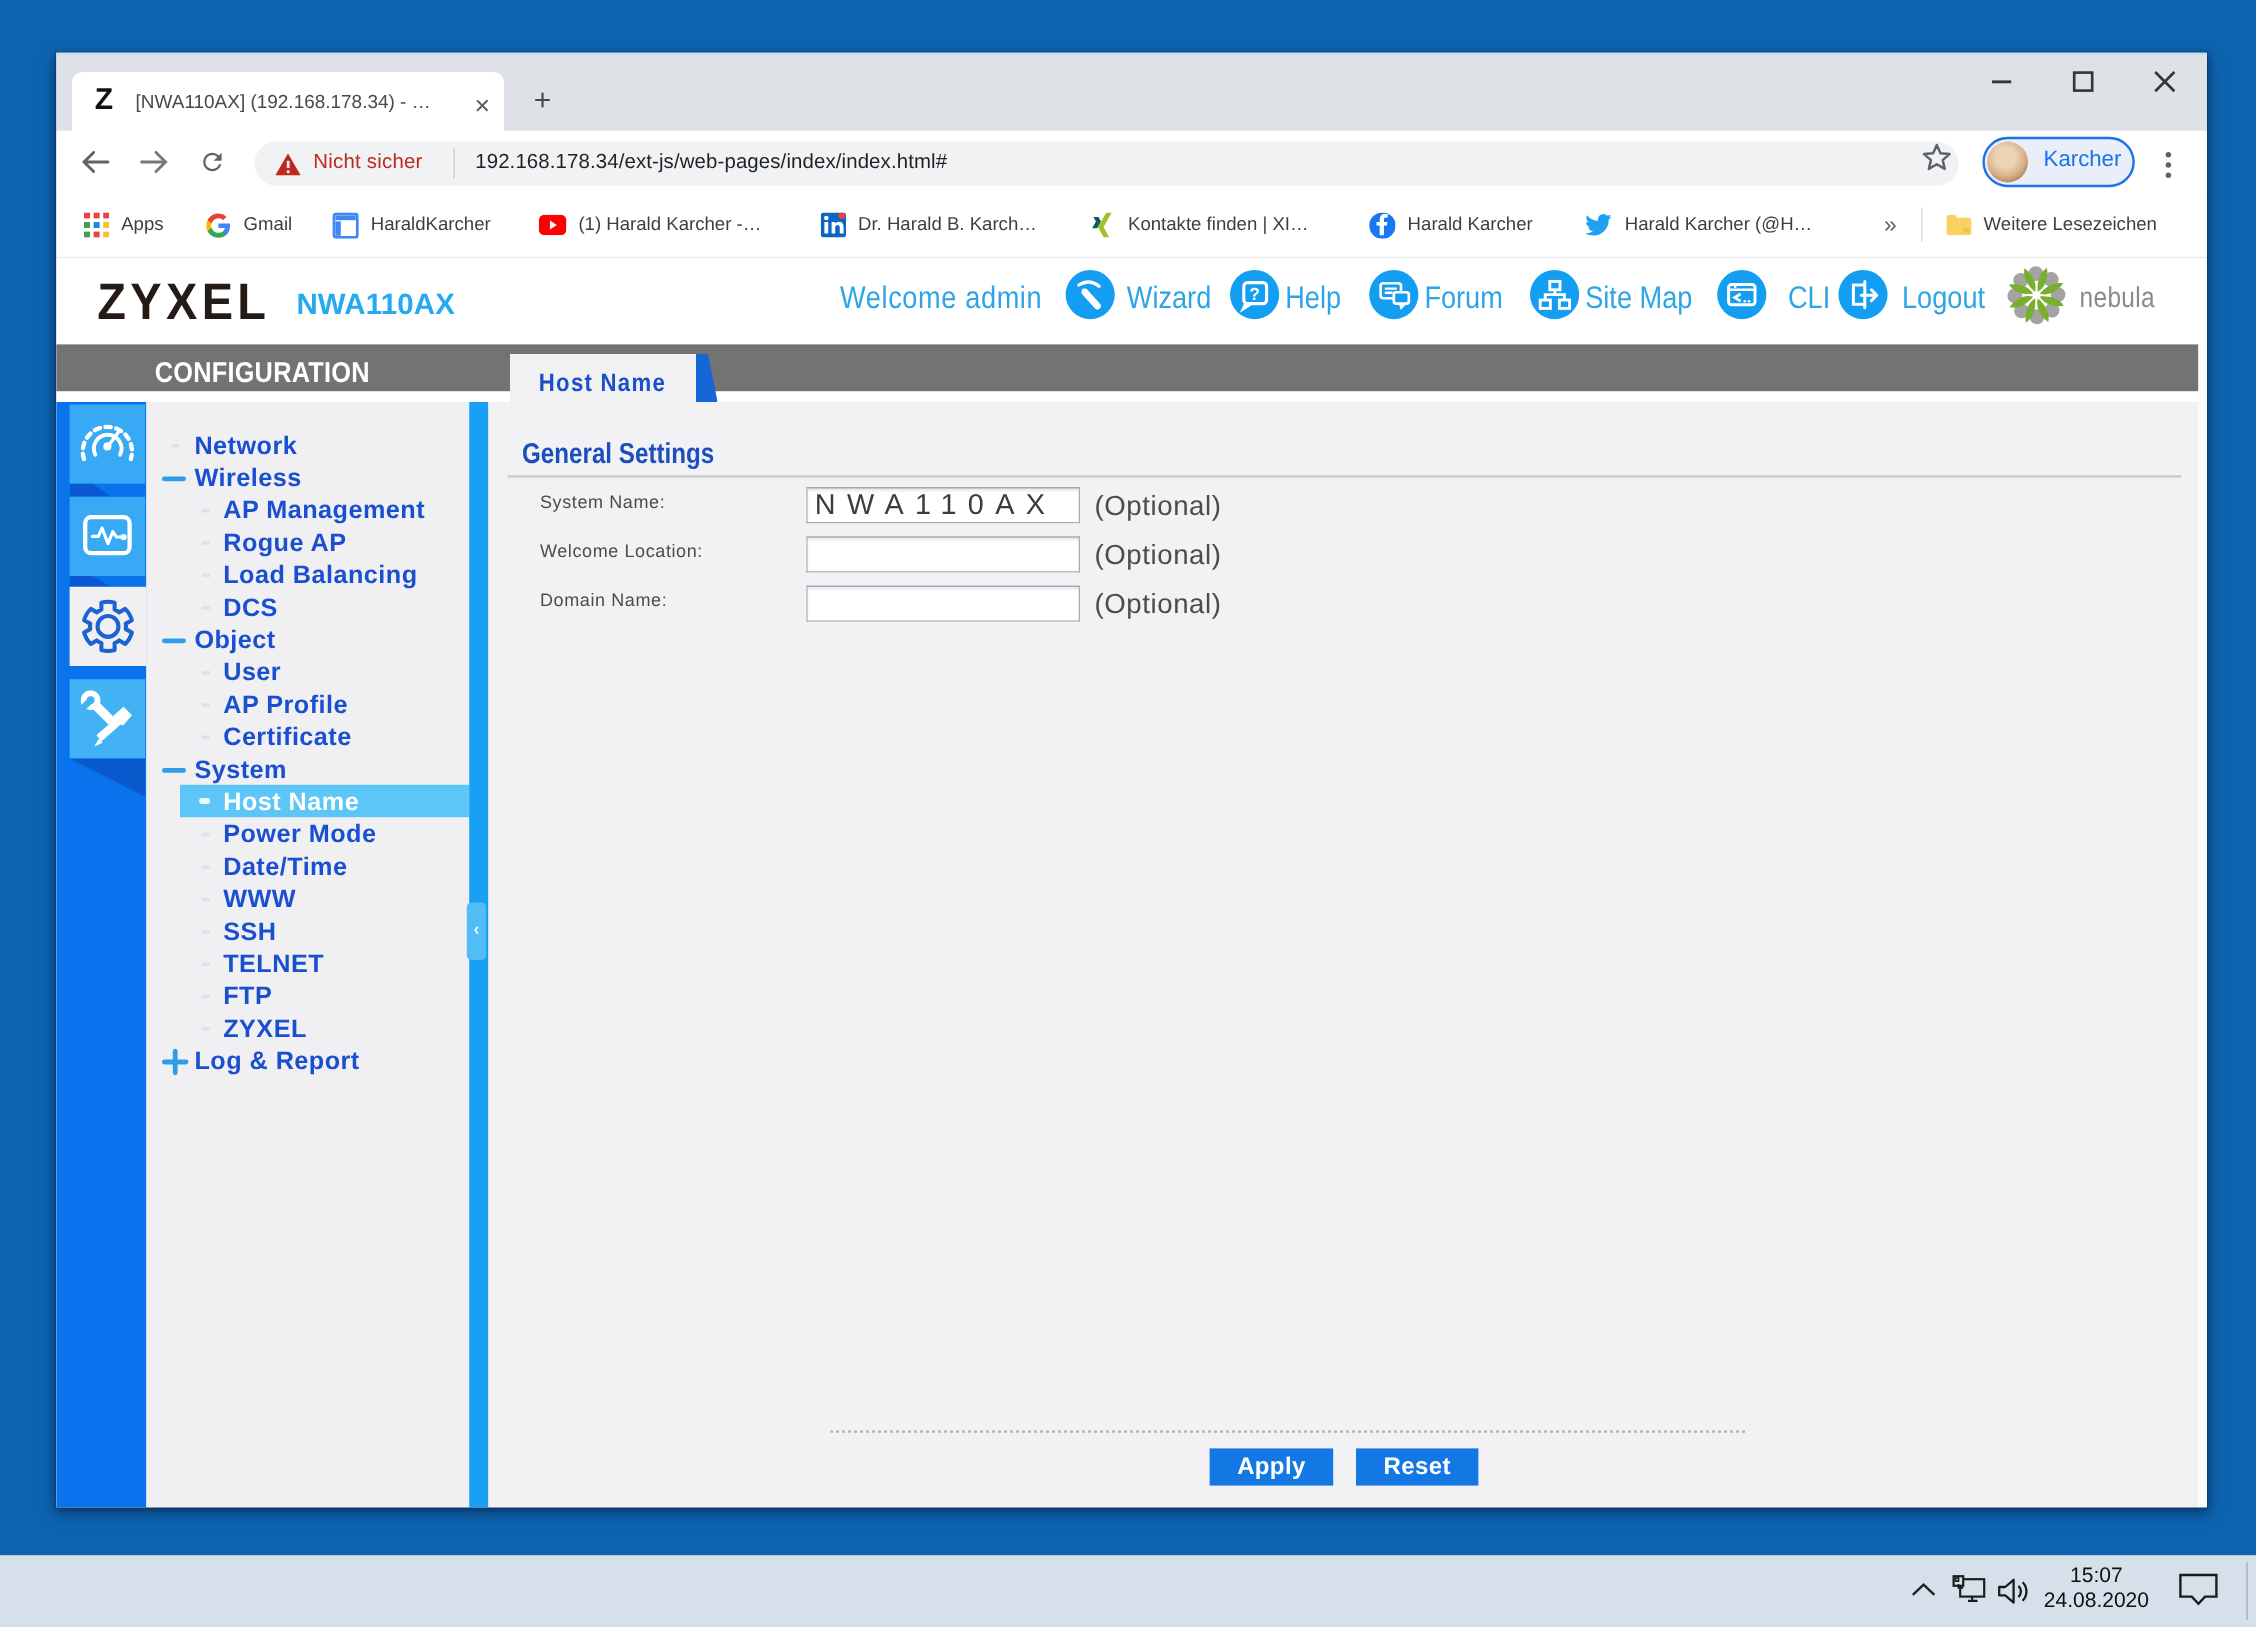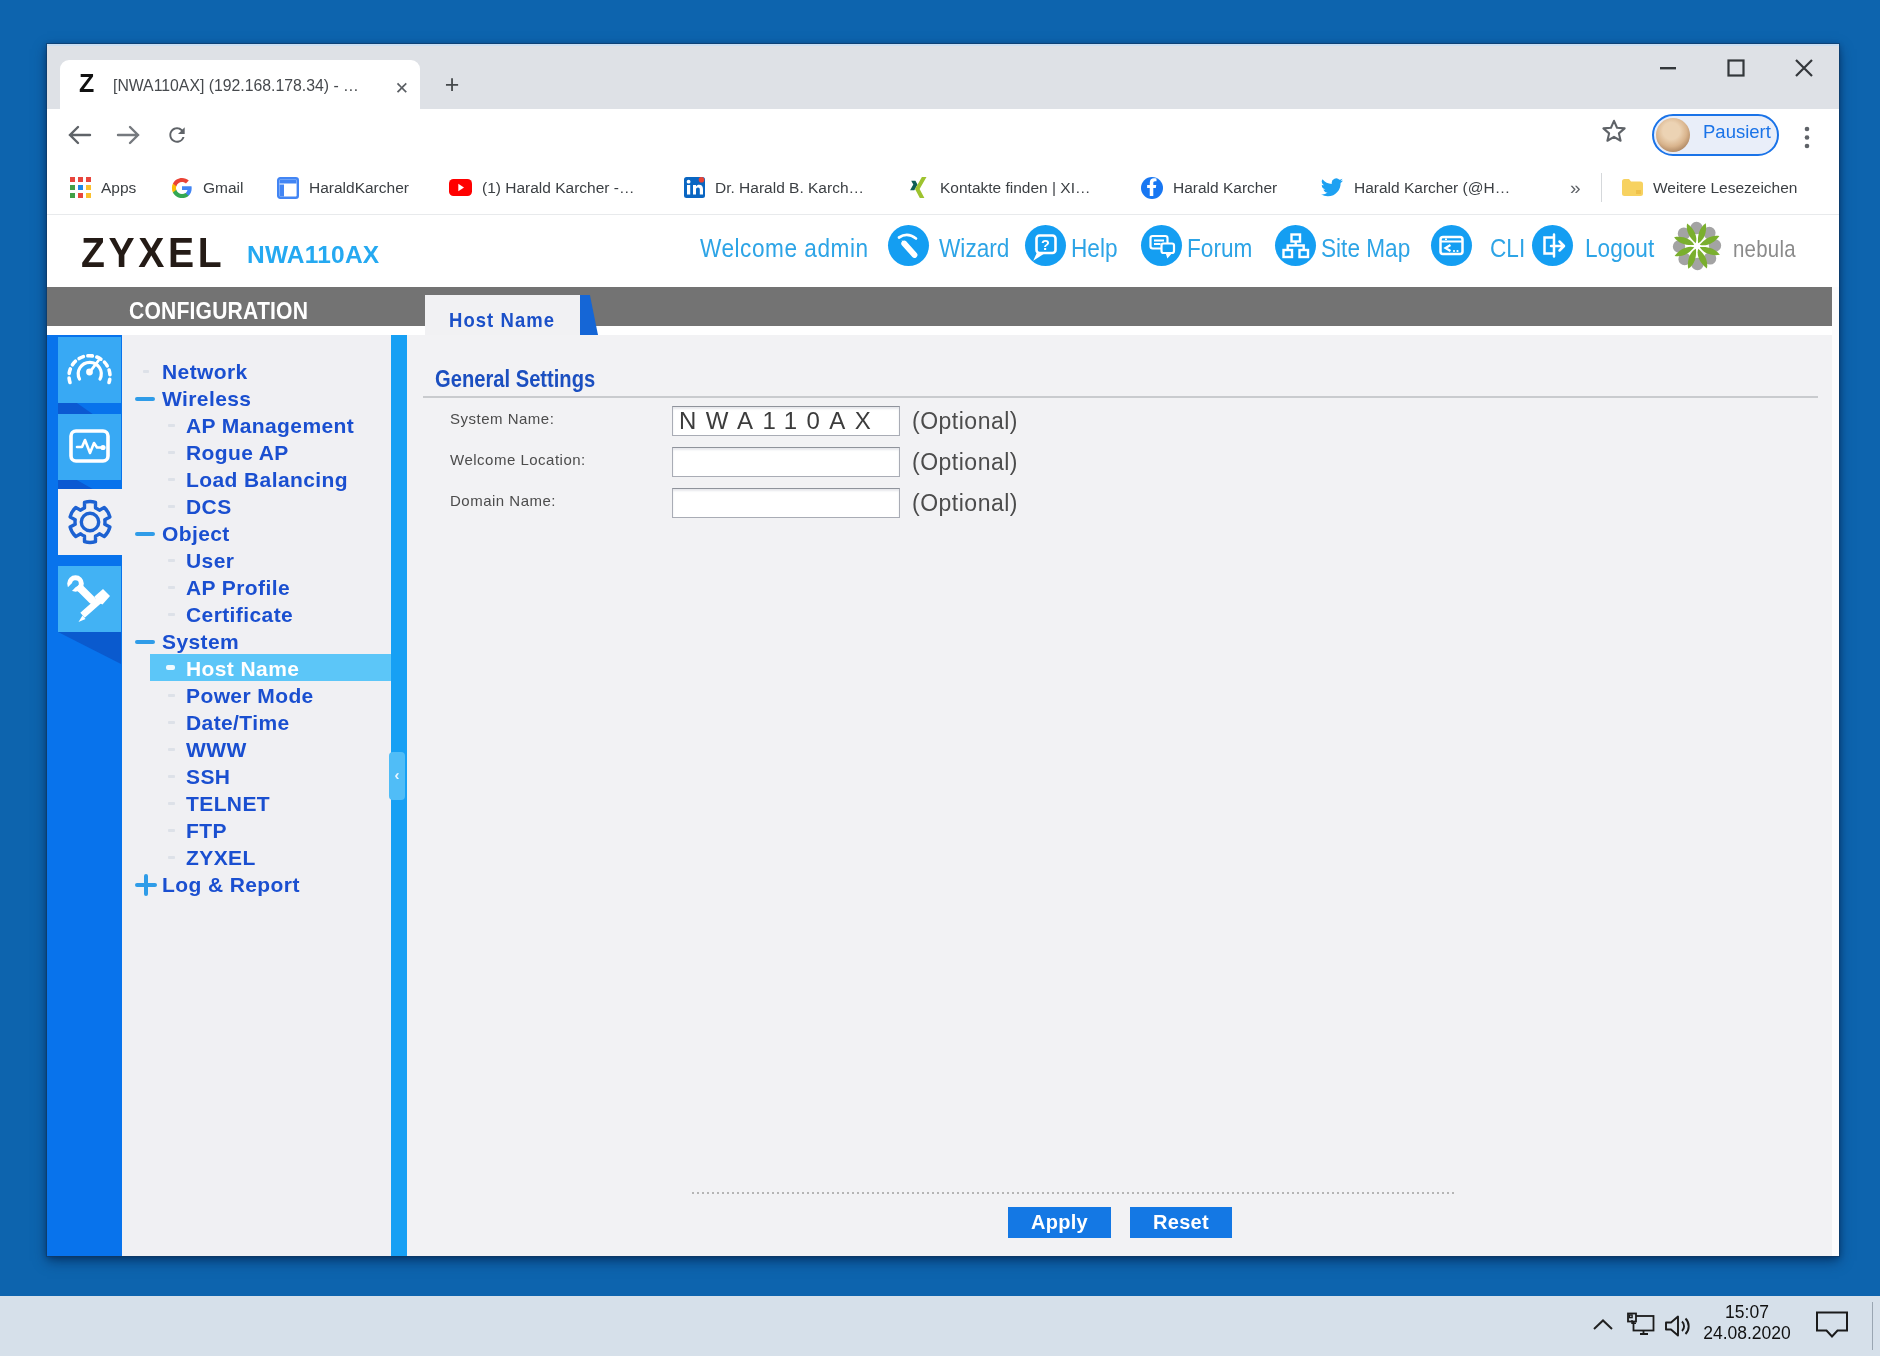--- a/index.html
+++ b/index.html
@@ -90,26 +90,36 @@
     </svg>
   </div>
   <div id="toolbar">
     <svg class="abs" style="left:18px;top:13px" width="160" height="26" viewBox="0 0 160 26">
       <g stroke="#5f6368" stroke-width="2.4" fill="none" stroke-linecap="round">
         <path d="M25 13 H5 M13 5 L5 13 L13 21"></path>
         <path d="M53 13 H73 M65 5 L73 13 L65 21" stroke="#75797e"></path>
       </g>
       <path transform="translate(100.5 1.5) scale(0.96)" fill="#5f6368" d="M17.65 6.35A7.95 7.95 0 0 0 12 4c-4.42 0-7.99 3.58-7.99 8s3.57 8 7.99 8c3.73 0 6.84-2.55 7.73-6h-2.08A5.99 5.99 0 0 1 12 18c-3.31 0-6-2.69-6-6s2.69-6 6-6c1.66 0 3.14.69 4.22 1.78L13 11h7V4l-2.35 2.35z"></path>
     </svg>
+    <div id="omni">
+      <svg class="warn" width="22" height="20" viewBox="0 0 22 20">
+          <path d="M11 1 L21.5 19 H.5 Z" fill="#c0271e"></path>
+          <rect x="10" y="7" width="2.3" height="6" fill="#f0f2f4"></rect>
+          <rect x="10" y="15" width="2.3" height="2.3" fill="#f0f2f4"></rect>
+        </svg>
+      <div class="ns">Nicht sicher</div>
+      <div class="sep"></div>
+      <div class="url">192.168.178.34/ext-js/web-pages/index/index.html#</div>
+    </div>
     <svg class="abs" style="left:1554px;top:9px" width="26" height="26" viewBox="0 0 24 24">
         <path d="M12 2.6 L14.8 9 L21.8 9.6 L16.5 14.2 L18.1 21 L12 17.4 L5.9 21 L7.5 14.2 L2.2 9.6 L9.2 9 Z" fill="none" stroke="#5f6368" stroke-width="1.9" stroke-linejoin="round"></path>
       </svg>
     <div class="abs" style="left:1605px;top:5px;width:127px;height:42px;border:2.5px solid #1a73e8;border-radius:21px;background:#e9eef9"></div>
     <div class="abs" style="left:1609px;top:9px;width:34px;height:34px;border-radius:50%;background:radial-gradient(circle at 45% 38%,#ecd3b4 0 30%,#d9b48d 55%,#a8815d 80%,#7d5c40 100%)"></div>
-    <div class="abs" style="left:1656px;top:12px;font-size:18.5px;color:#1a73e8">Pausiert</div>
+    <div class="abs" style="left:1656px;top:12px;font-size:18.5px;color:#1a73e8">Karcher</div>
     <svg class="abs" style="left:1757px;top:17px" width="6" height="24" viewBox="0 0 6 24">
         <circle cx="3" cy="3" r="2.3" fill="#5f6368"></circle>
         <circle cx="3" cy="11.5" r="2.3" fill="#5f6368"></circle>
         <circle cx="3" cy="20" r="2.3" fill="#5f6368"></circle>
       </svg>
   </div>
   <div id="bookbar">
     <div class="bm" style="left:23px">
         <svg width="21" height="21" viewBox="0 0 21 21">
           <g>

